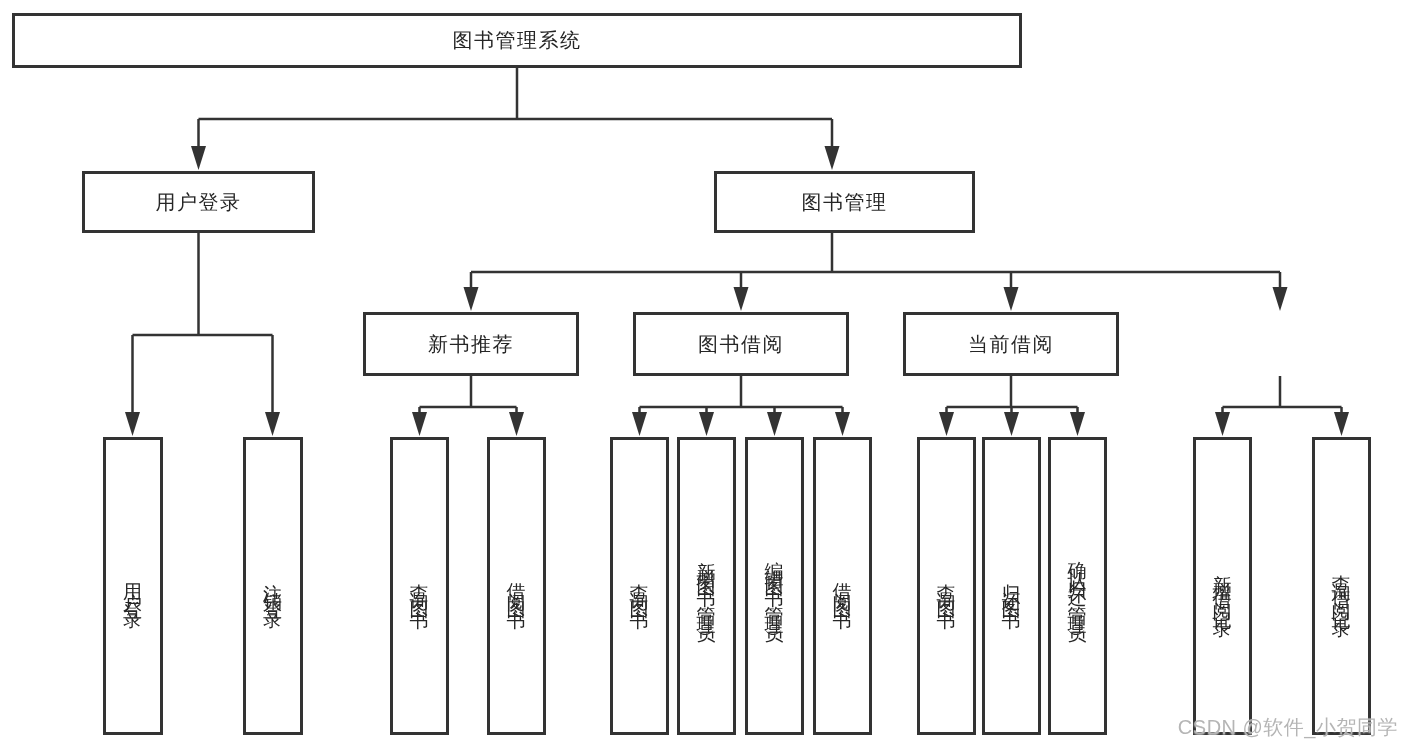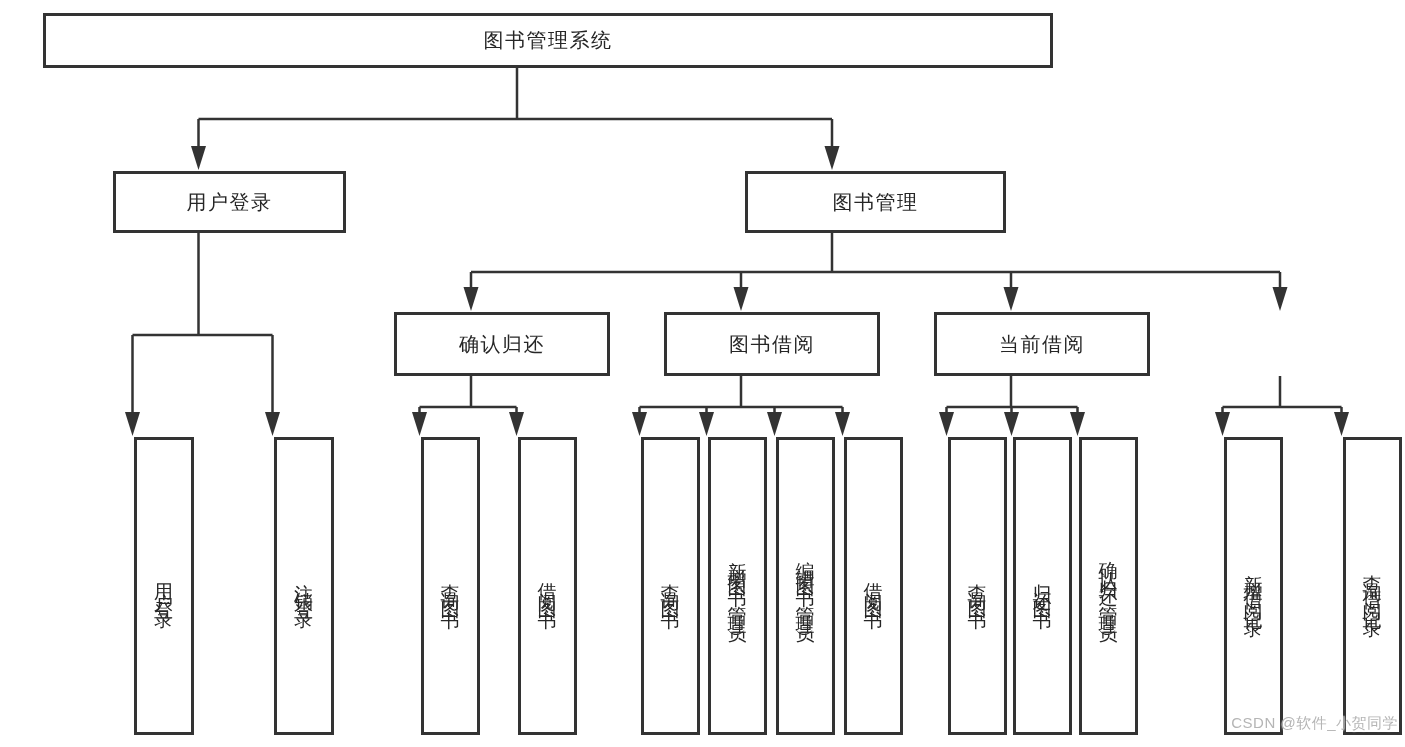--- a/index.html
+++ b/index.html
@@ -16,40 +16,39 @@
   }
   .box{
     position:absolute;
     box-sizing:border-box;
     background:#ffffff;
     border:3px solid #333333;
     display:flex;
     align-items:center;
     justify-content:center;
     z-index:2;
-    margin-left:31px;
   }
   .hbox span{
     font-size:20px;
     letter-spacing:1.5px;
     white-space:nowrap;
   }
   .vbox span{
     writing-mode:vertical-rl;
     text-orientation:mixed;
     font-size:19px;
     letter-spacing:9px;
     line-height:1;
   }
   .watermark{
     position:absolute;
     z-index:3;
     top:714px;
     right:7px;
-    font-size:15px;
+    font-size:20px;
     letter-spacing:0.5px;
     color:#b5b5b5;
     text-shadow:0 1px 2px rgba(255,255,255,0.9);
     white-space:nowrap;
   }
 </style>
 </head>
 <body>
 
 <div class="canvas">
@@ -99,21 +98,21 @@
   </div>
 
   <div class="box hbox" style="left:82px;top:171px;width:233px;height:62px">
     <span>用户登录</span>
   </div>
   <div class="box hbox" style="left:714px;top:171px;width:261px;height:62px">
     <span>图书管理</span>
   </div>
 
   <div class="box hbox" style="left:363px;top:312px;width:216px;height:64px">
-    <span>确认归还</span>
+    <span>新书推荐</span>
   </div>
   <div class="box hbox" style="left:903px;top:312px;width:216px;height:64px">
     <span>当前借阅</span>
   </div>
   <div class="box hbox" style="left:633px;top:312px;width:216px;height:64px">
     <span>图书借阅</span>
   </div>
 
   <div class="box vbox" style="left:103px;top:437px;width:60px;height:298px">
     <span>用户登录</span>

